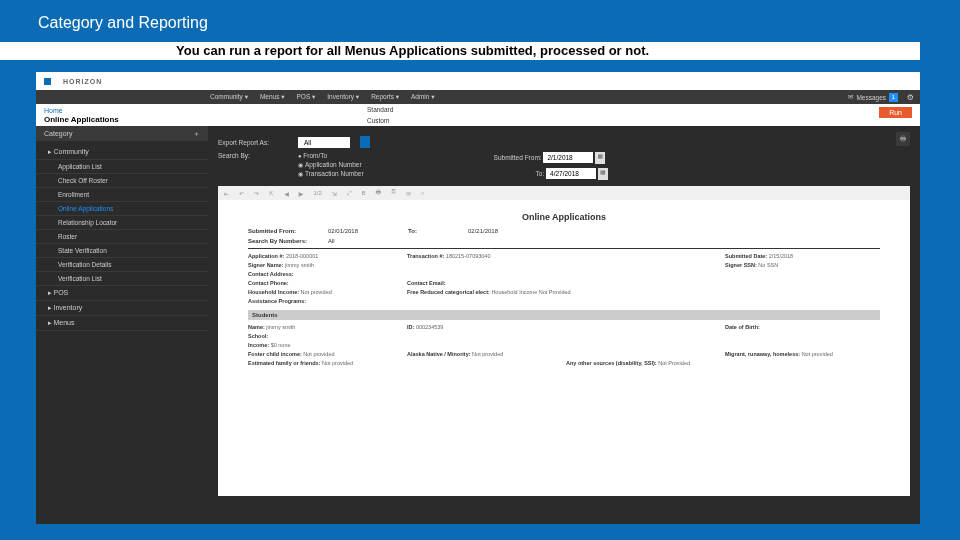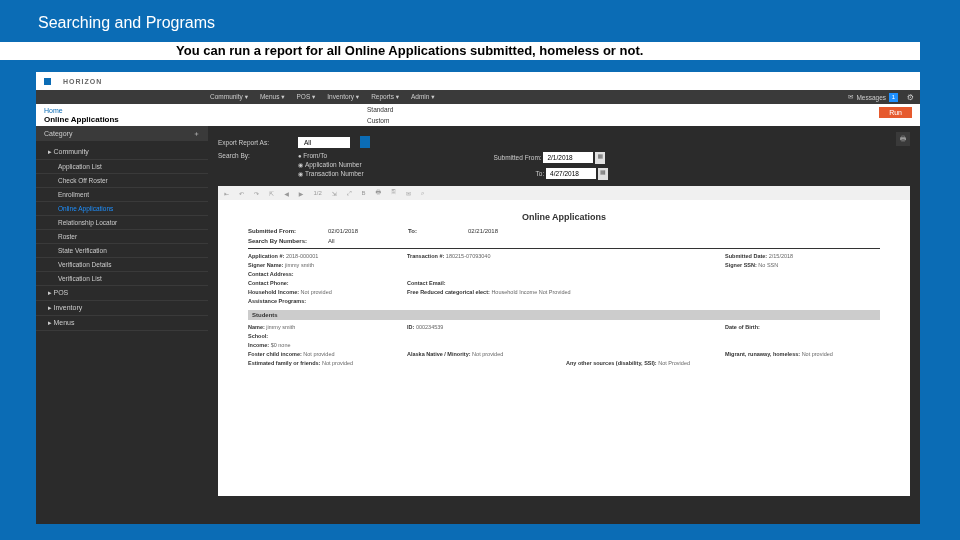--- a/index.html
+++ b/index.html
@@ -47,22 +47,22 @@
   .report-meta { display: grid; grid-template-columns: 80px 80px 60px 80px; font-size: 6px; margin-bottom: 4px; }
   .report-meta .lbl { font-weight: bold; }
   .sep { border-top: 1px solid #333; margin: 2px 0; }
   .rec { display: grid; grid-template-columns: 1fr 1fr 1fr 1fr; font-size: 5.5px; row-gap: 3px; column-gap: 4px; margin-top: 4px; }
   .rec .val { color: #666; }
   .stu-head { background: #ccc; padding: 2px 4px; font-size: 6px; font-weight: bold; margin-top: 6px; }
 </style>
 </head>
 <body>
 
-<div class="slide-title">Searching and Programs</div>
-<div class="slide-sub">You can run a report for all Online Applications submitted, homeless or not.</div>
+<div class="slide-title">Category and Reporting</div>
+<div class="slide-sub">You can run a report for all Menus Applications submitted, processed or not.</div>
 
 <div class="app">
 
   <div class="topbar">
     <span class="brand-mark"></span>
     <span class="brand">HORIZON</span>
   </div>
 
   <div class="menubar">
     <span>Community ▾</span>

